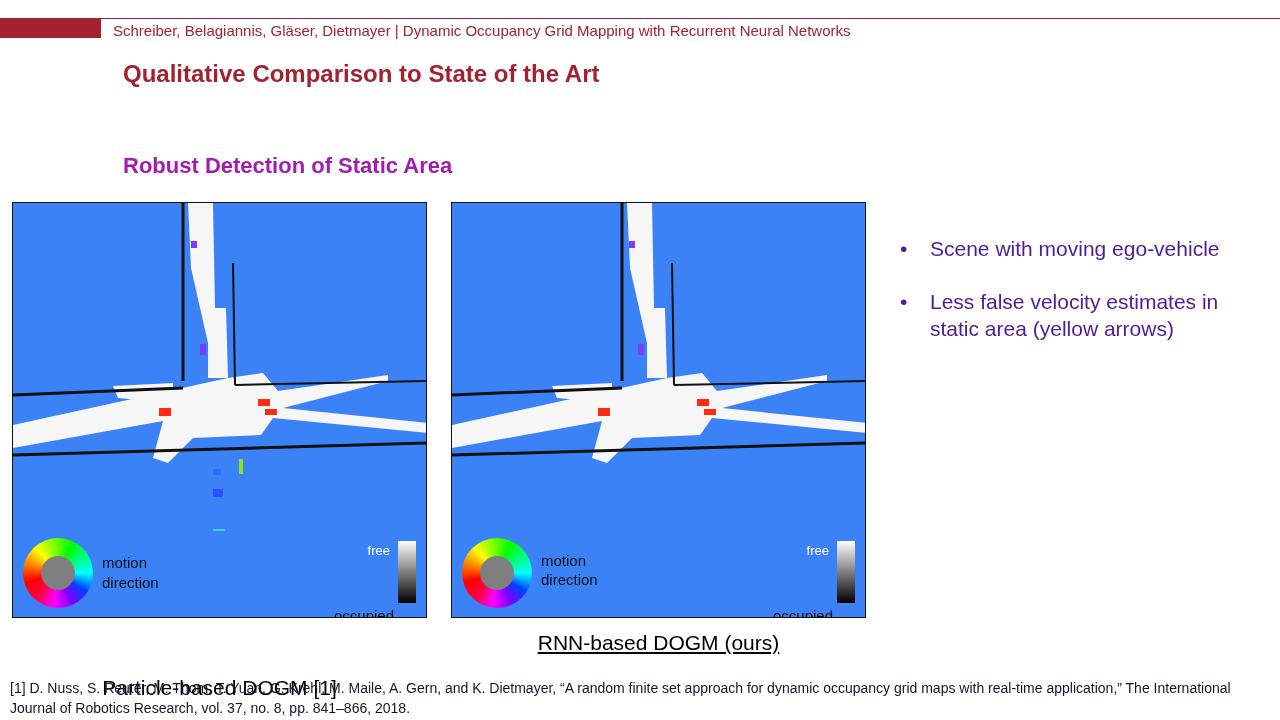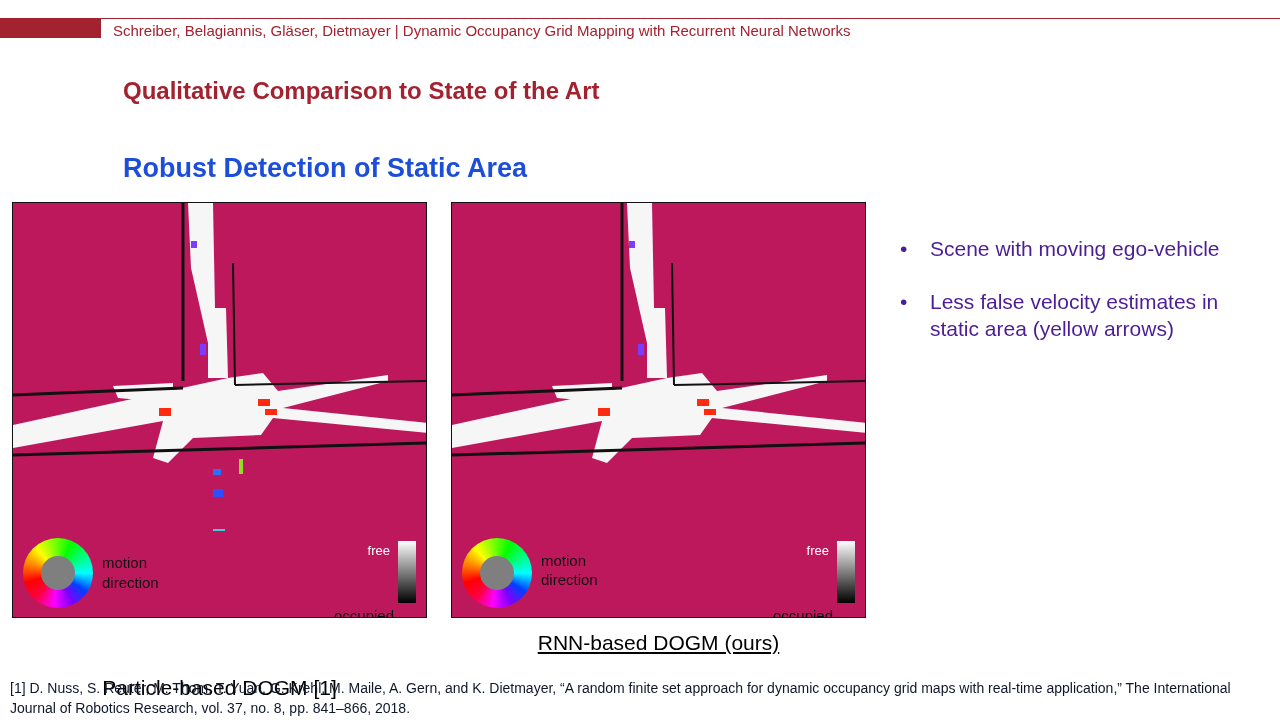--- a/index.html
+++ b/index.html
@@ -1,22 +1,22 @@
 <!DOCTYPE html>
 <html><head>
 <meta charset="utf-8">
 <style>
   html, body { margin:0; padding:0; }
   body { width:1280px; height:720px; background:#ffffff; position:relative; overflow:hidden; font-family:"Liberation Sans", sans-serif; }
   .topline { position:absolute; left:0; top:18px; width:1280px; height:1px; background:#a3222f; }
   .topbar { position:absolute; left:0; top:19px; width:101px; height:19px; background:#a3222f; }
   .header-text { position:absolute; left:113px; top:22px; font-size:15px; color:#a3222f; white-space:nowrap; }
-  .title { position:absolute; left:123px; top:77px; font-size:24px; font-weight:bold; color:#a3222f; }
-  .subtitle { position:absolute; left:123px; top:153px; font-size:27px; font-weight:bold; color:#1d4ed8; }
-  .panel { position:absolute; top:202px; width:415px; height:416px; background:#be185d; border:1.5px solid #111; box-sizing:border-box; overflow:hidden; }
+  .title { position:absolute; left:123px; top:60px; font-size:24px; font-weight:bold; color:#a3222f; }
+  .subtitle { position:absolute; left:123px; top:153px; font-size:22px; font-weight:bold; color:#a21caf; }
+  .panel { position:absolute; top:202px; width:415px; height:416px; background:#3b82f6; border:1.5px solid #111; box-sizing:border-box; overflow:hidden; }
   .panel svg.map { position:absolute; left:0; top:0; }
   .wheel { position:absolute; left:10px; top:335px; width:70px; height:70px; border-radius:50%;
     background: conic-gradient(from 90deg, #00ffff, #0040ff, #8000ff, #ff00ff, #ff0040, #ff0000, #ff8000, #ffff00, #80ff00, #00ff00, #00ff80, #00ffff); }
   .wheel::after { content:""; position:absolute; left:18px; top:18px; width:34px; height:34px; border-radius:50%; background:#7f7f7f; }
   .motion-label { position:absolute; left:89px; font-size:15px; color:#111; line-height:20px; }
   .free-label { position:absolute; right:36px; font-size:13px; color:#fff; }
   .occ-label { position:absolute; right:32px; font-size:15px; color:#111;margin-top:25px; }
   .grad { position:absolute; right:10px; top:338px; width:18px; height:62px; background:linear-gradient(#ffffff, #000000); }
   .caption { position:absolute; top:631px; font-size:21px; color:#000; width:415px; text-align:center; }
   .bullets { position:absolute; left:900px; top:235px; width:370px; }

